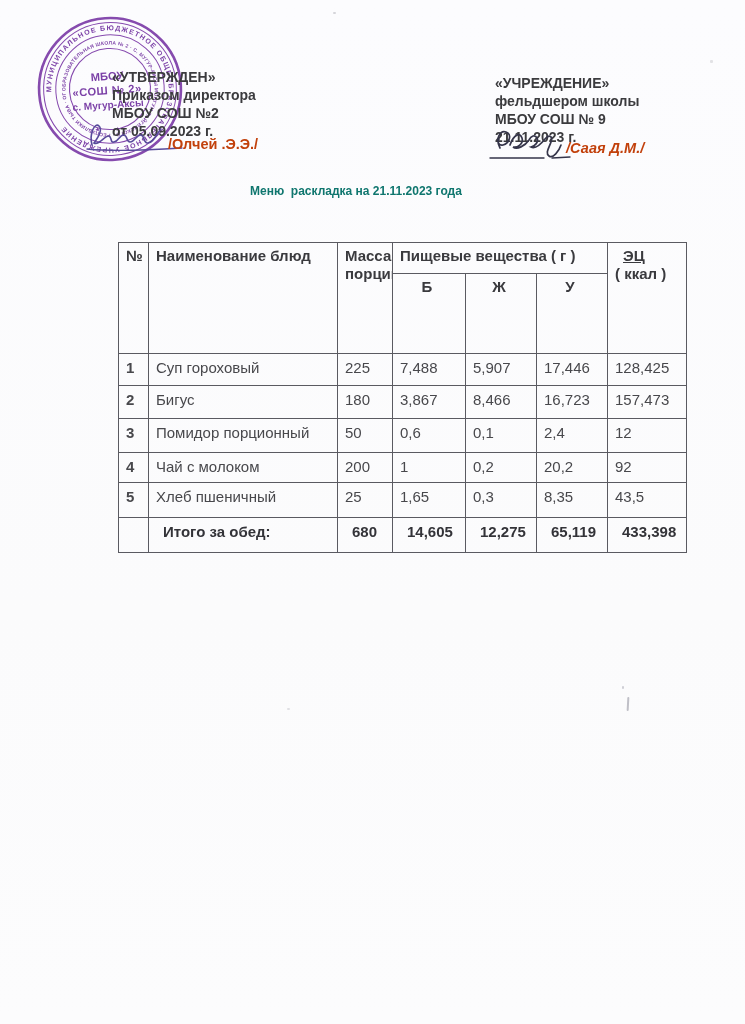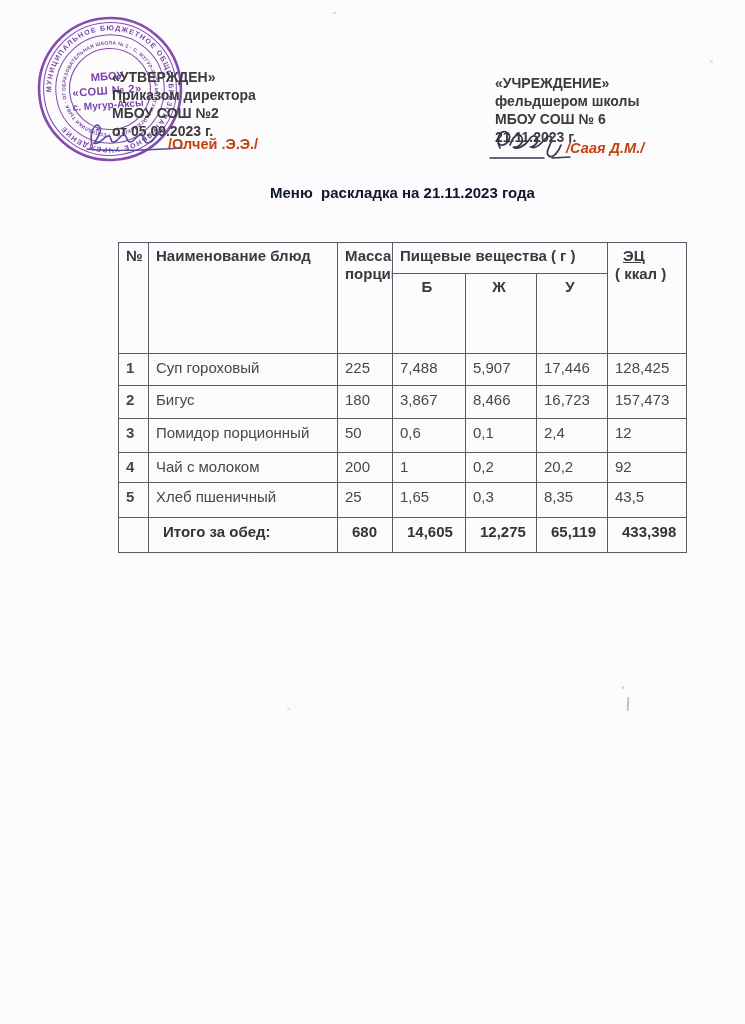--- a/index.html
+++ b/index.html
@@ -29,21 +29,21 @@
   .sig-label{position:absolute;z-index:3;font-weight:700;font-size:14.5px;color:#c2410c;white-space:nowrap;}
   .sig-label-left{left:168px;top:136px;}
   .sig-label-right{left:566px;top:140px;font-style:italic;}
   .sig-svg{position:absolute;z-index:2;}
   .sig-left{left:84px;top:118px;}
   .sig-right{left:486px;top:126px;}
   .sig-left path{stroke:#584a9b;fill:none;stroke-linecap:round;}
   .sig-right path{stroke:#35354a;fill:none;stroke-linecap:round;}
 
   
-  .doc-title{position:absolute;left:250px;top:184px;font-weight:700;font-size:15px;color:#0f172a;white-space:pre;z-index:2;margin-left:20px;}
+  .doc-title{position:absolute;left:250px;top:184px;font-weight:700;font-size:12px;color:#0f766e;white-space:pre;z-index:2;}
 
   
   table.menu{
     position:absolute;left:118px;top:242px;width:568px;z-index:2;
     border-collapse:collapse;table-layout:fixed;
     border:1.5px solid #4d4d54;
   }
   table.menu th,table.menu td{
     border:1px solid #5a5a61;vertical-align:top;overflow:hidden;
     font-size:15px;line-height:1.22;padding:4px 4px 2px 7px;
@@ -101,21 +101,21 @@
   </div>
   <svg class="sig-svg sig-left" width="110" height="40" viewBox="0 0 110 40">
     <path stroke-width="1.6" d="M8,27 C5,15 11,4 15,8 C19,12 13,21 10,25 C15,28 21,17 25,18 C28,19 26,25 30,24 C35,23 36,16 40,17 C44,18 42,24 46,24 C51,24 53,16 57,17 C61,18 59,24 63,25 C69,26 73,15 77,11"></path>
     <path stroke-width="1.3" d="M3,31 C30,34 68,32 98,30"></path>
   </svg>
   <div class="sig-label sig-label-left">/Олчей .Э.Э./</div>
 
   <div class="blk blk-agreed">
     <div>«УЧРЕЖДЕНИЕ»</div>
     <div>фельдшером школы</div>
-    <div>МБОУ СОШ № 6</div>
+    <div>МБОУ СОШ № 9</div>
     <div>21.11.2023 г.</div>
   </div>
   <svg class="sig-svg sig-right" width="150" height="40" viewBox="0 0 150 40">
     <path stroke-width="1.7" d="M14,22 C9,13 14,4 20,6 C26,8 24,17 17,19 C13,20 11,16 13,13"></path>
     <path stroke-width="1.7" d="M24,19 C28,8 34,6 36,12 C38,18 31,22 27,21 C31,24 39,20 43,14 C45,10 49,8 51,12 C53,16 49,20 45,21 C49,23 55,18 59,13 C63,8 67,10 65,16 C63,22 59,27 63,30 C67,33 73,25 75,19"></path>
     <path stroke-width="1.4" d="M4,32 L58,32 M66,32 L84,31"></path>
   </svg>
   <div class="sig-label sig-label-right">/Саая Д.М./</div>
 
   <div class="doc-title">Меню  раскладка на 21.11.2023 года</div>

